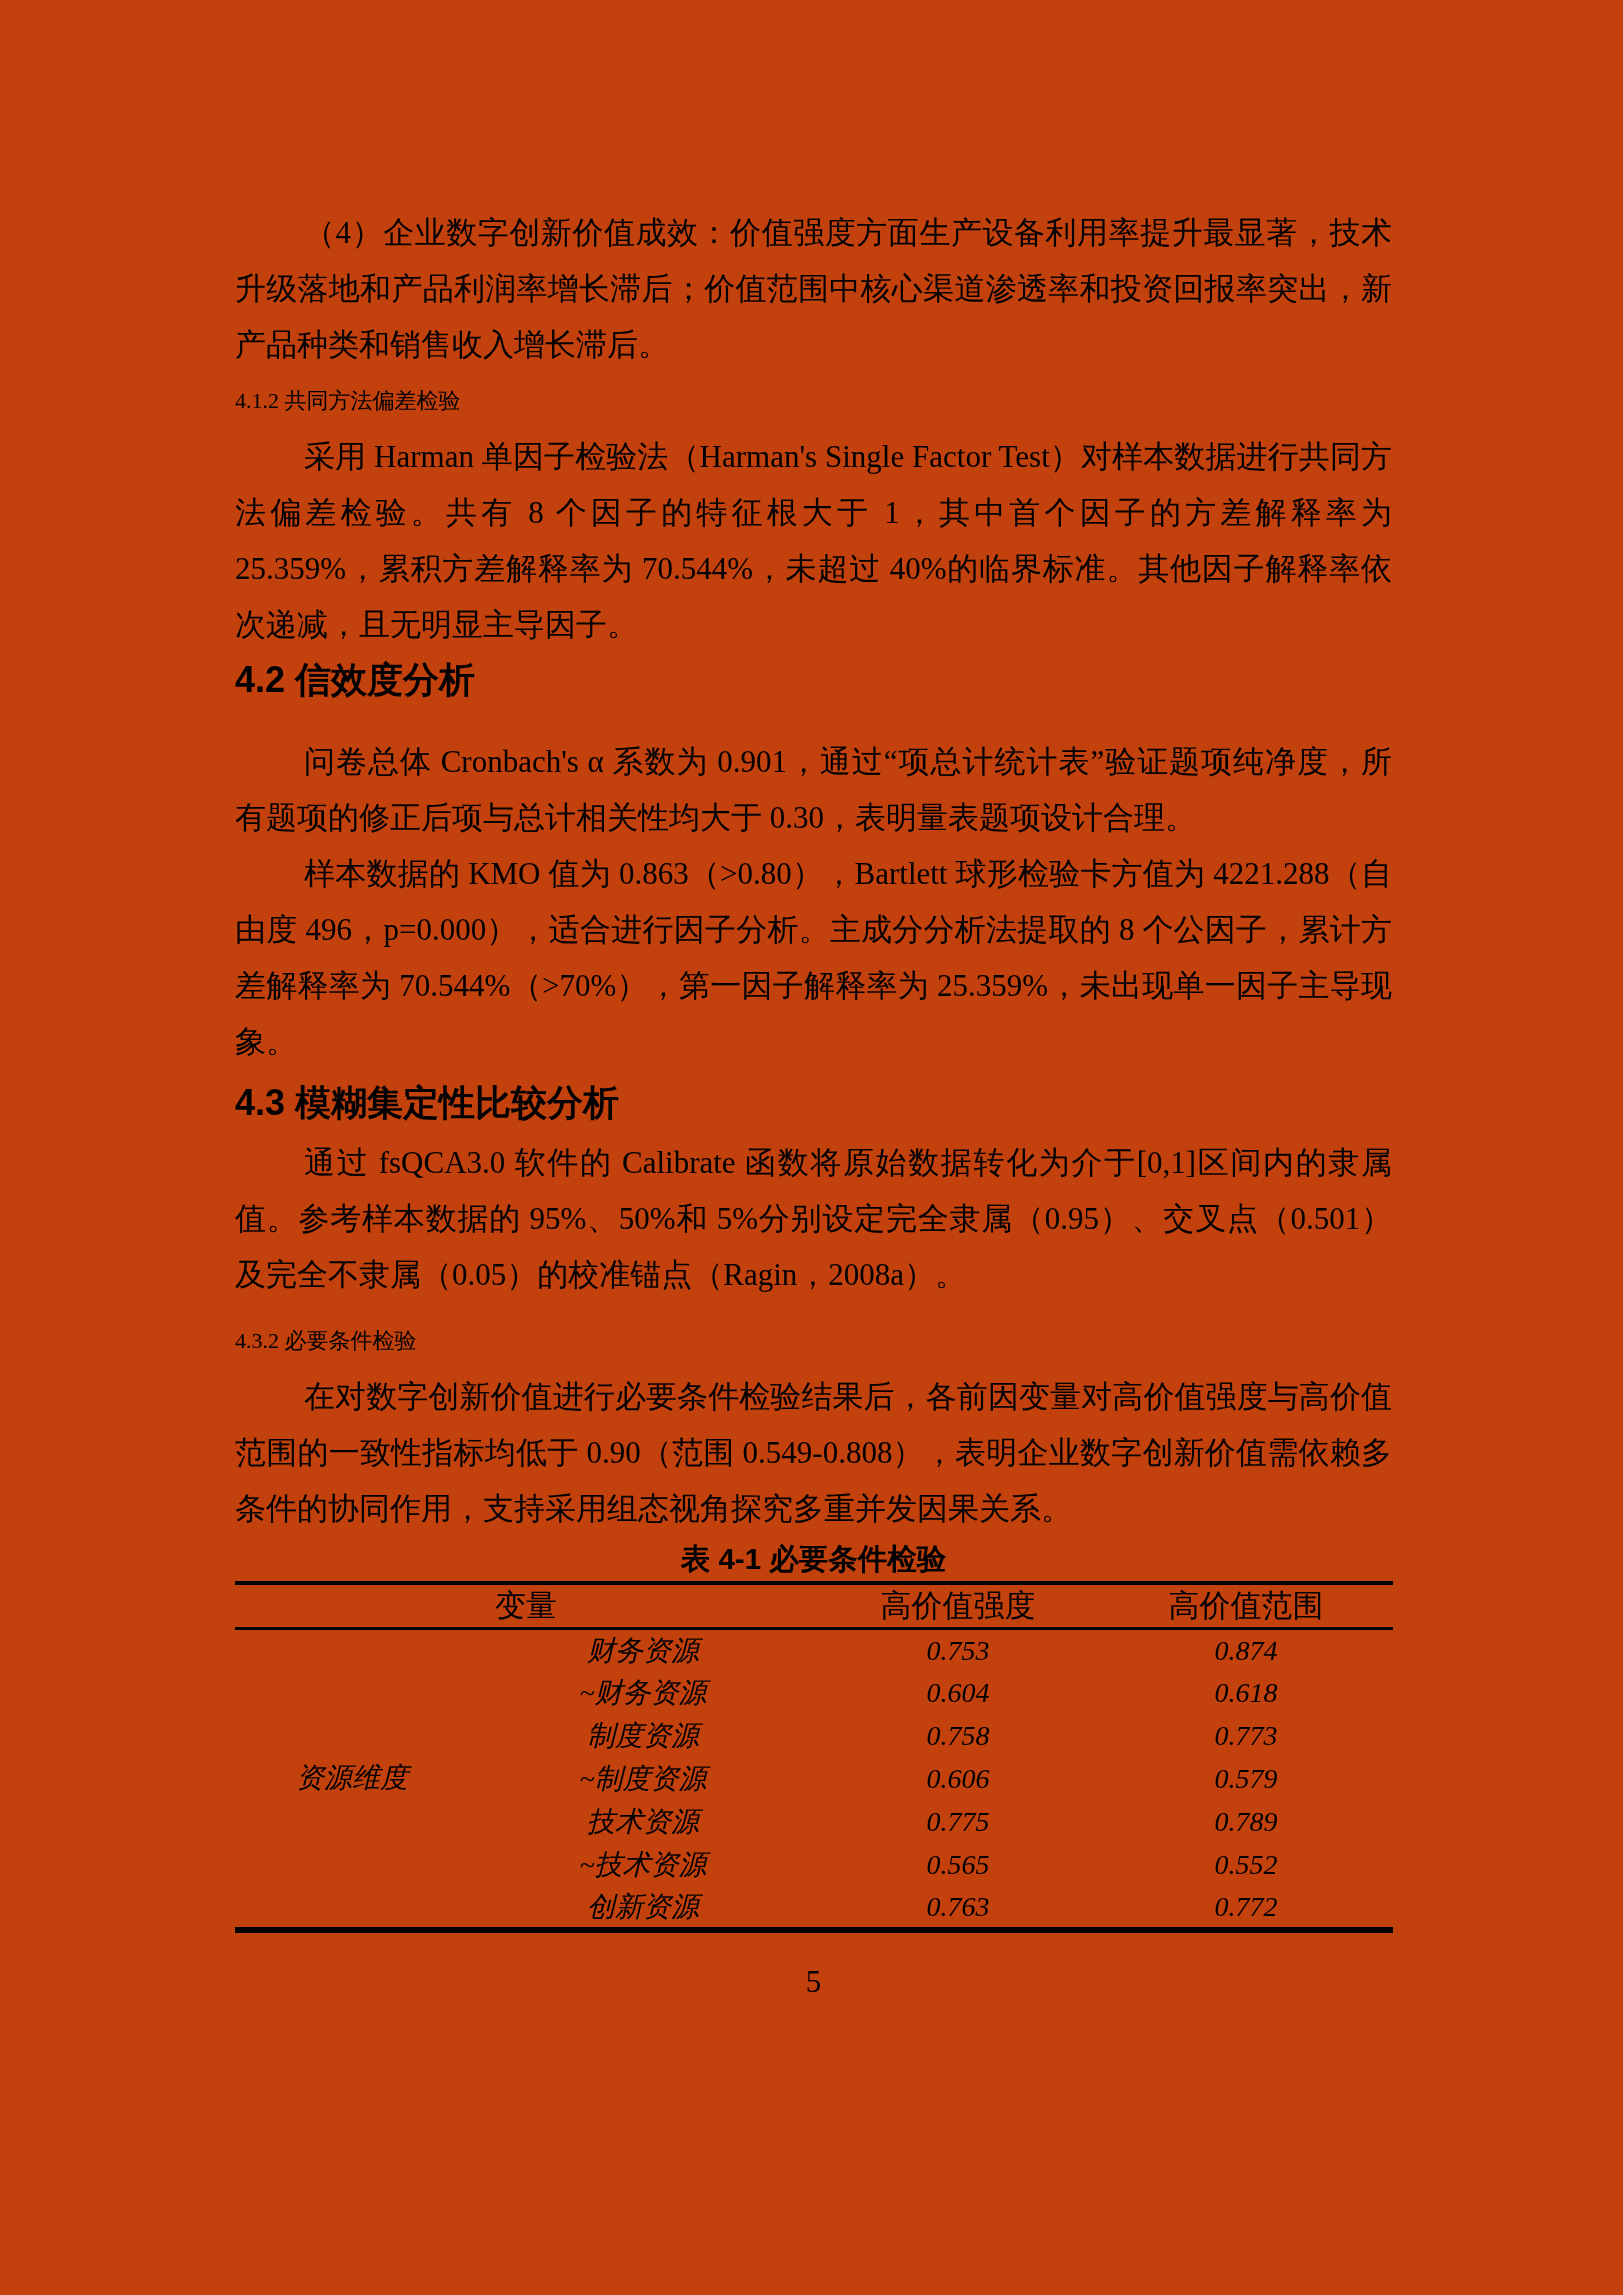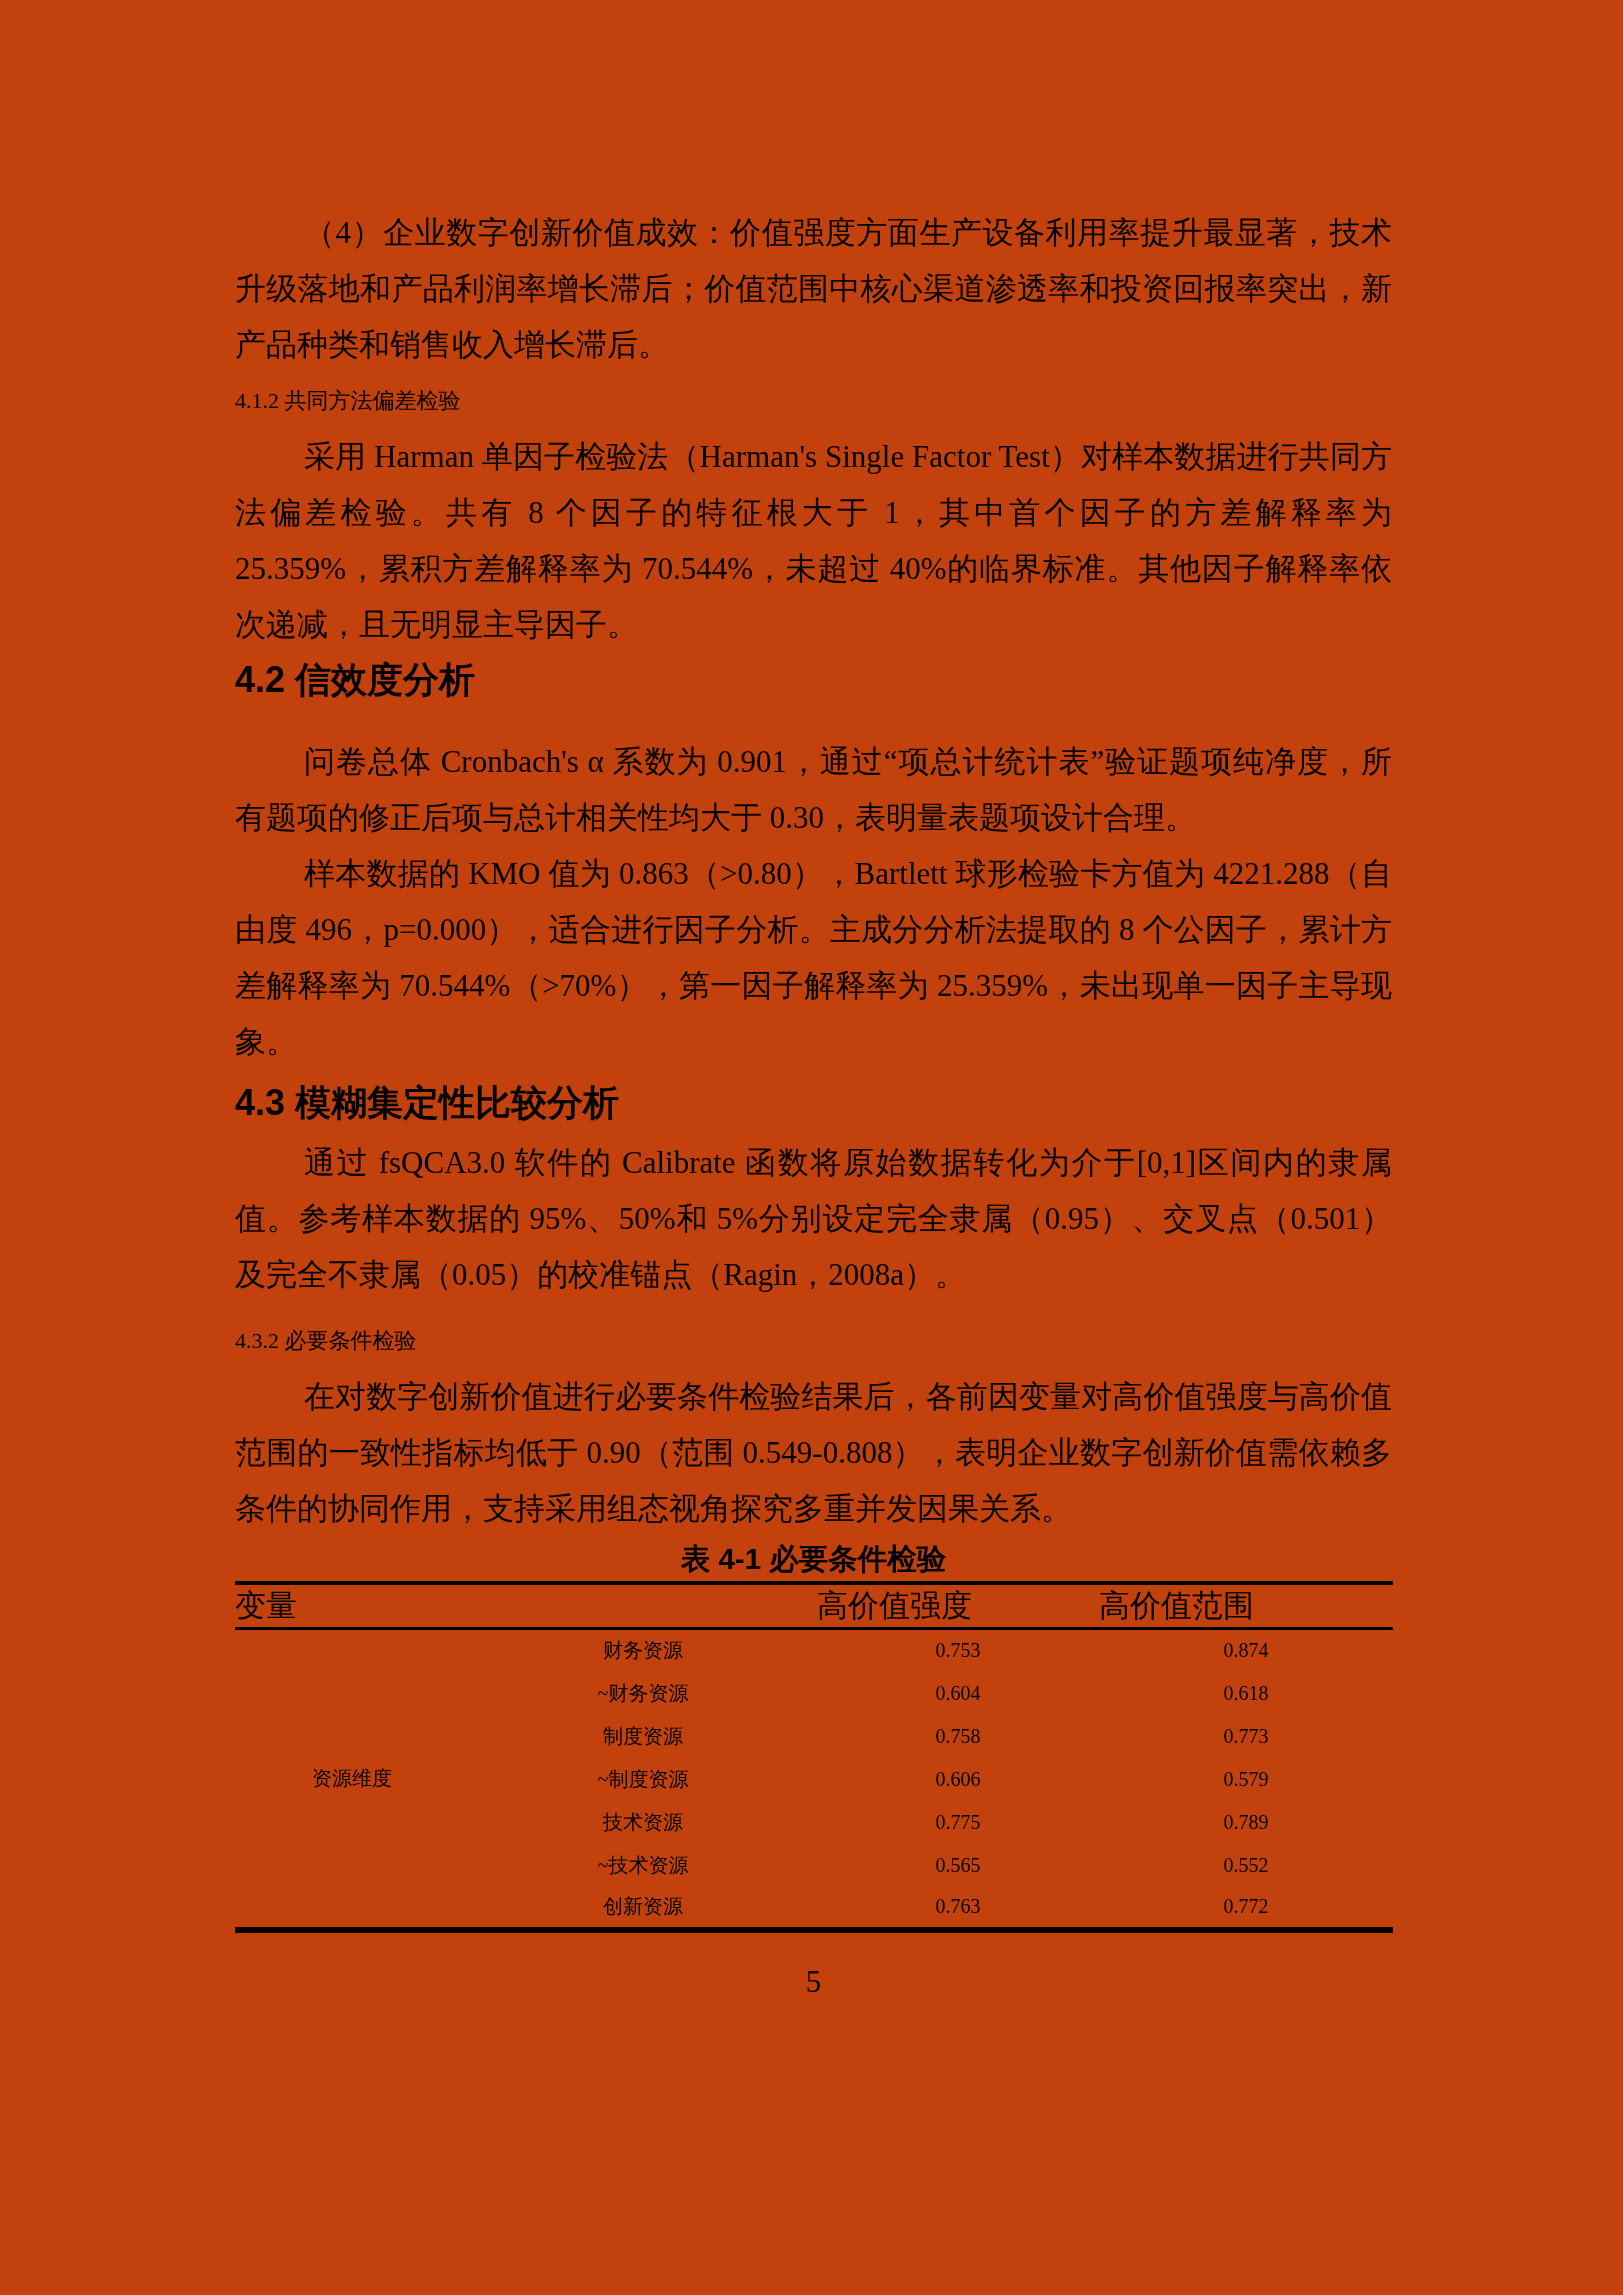--- a/index.html
+++ b/index.html
@@ -49,28 +49,29 @@
     border-collapse: collapse;
     border-top: 4.9px solid #000;
     border-bottom: 6.5px solid #000;
     table-layout: fixed;
   }
   table.nct th {
     font-weight: 400;
     font-size: 31px;
     height: 43px;
     border-bottom: 3.3px solid #000;
-    text-align: left;
+    text-align: center;
     vertical-align: middle;
   }
   table.nct td {
-    font-size: 20px;
+    font-size: 28px;
     height: 43px;
     text-align: center;
     vertical-align: middle;
+    font-style: italic;
   }
   .col-dim   { width: 234px; }
   .col-var   { width: 348px; }
   .col-str   { width: 282px; }
   .col-rng   { width: 294px; }
   .page-number {
     margin-top: 21px;
     font-size: 31px;
     line-height: 56px;
     text-align: center;

